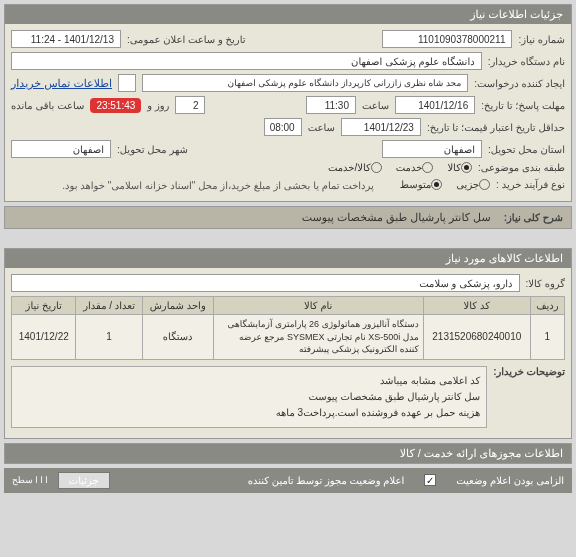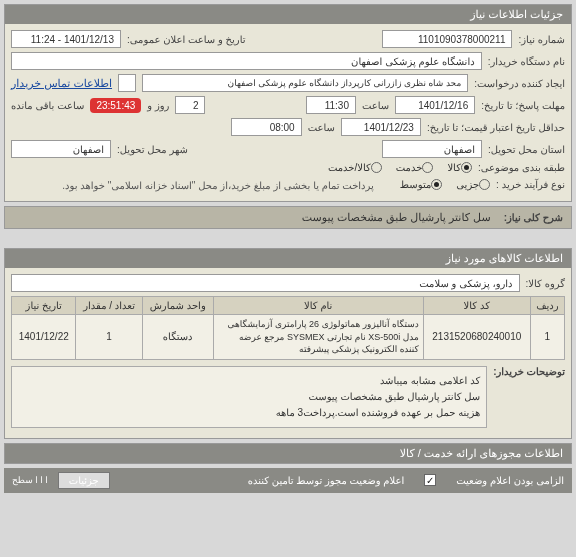--- a/index.html
+++ b/index.html
@@ -140,21 +140,21 @@
       <span class="val-box" style="width:30px;text-align:center">2</span>
       <span class="lbl">روز و</span>
       <span class="badge-countdown">23:51:43</span>
       <span class="lbl">ساعت باقی مانده</span>
     </div>
 
     <div class="row">
       <span class="lbl">حداقل تاریخ اعتبار قیمت؛ تا تاریخ:</span>
       <span class="val-box" style="width:80px">1401/12/23</span>
       <span class="lbl">ساعت</span>
-      <span class="val-box" style="width:71px">08:00</span>
+      <span class="val-box" style="width:38px">08:00</span>
     </div>
 
     <div class="row">
       <span class="lbl">استان محل تحویل:</span>
       <span class="val-box" style="width:100px">اصفهان</span>
       <span style="flex:1"></span>
       <span class="lbl">شهر محل تحویل:</span>
       <span class="val-box" style="width:100px">اصفهان</span>
     </div>
 

